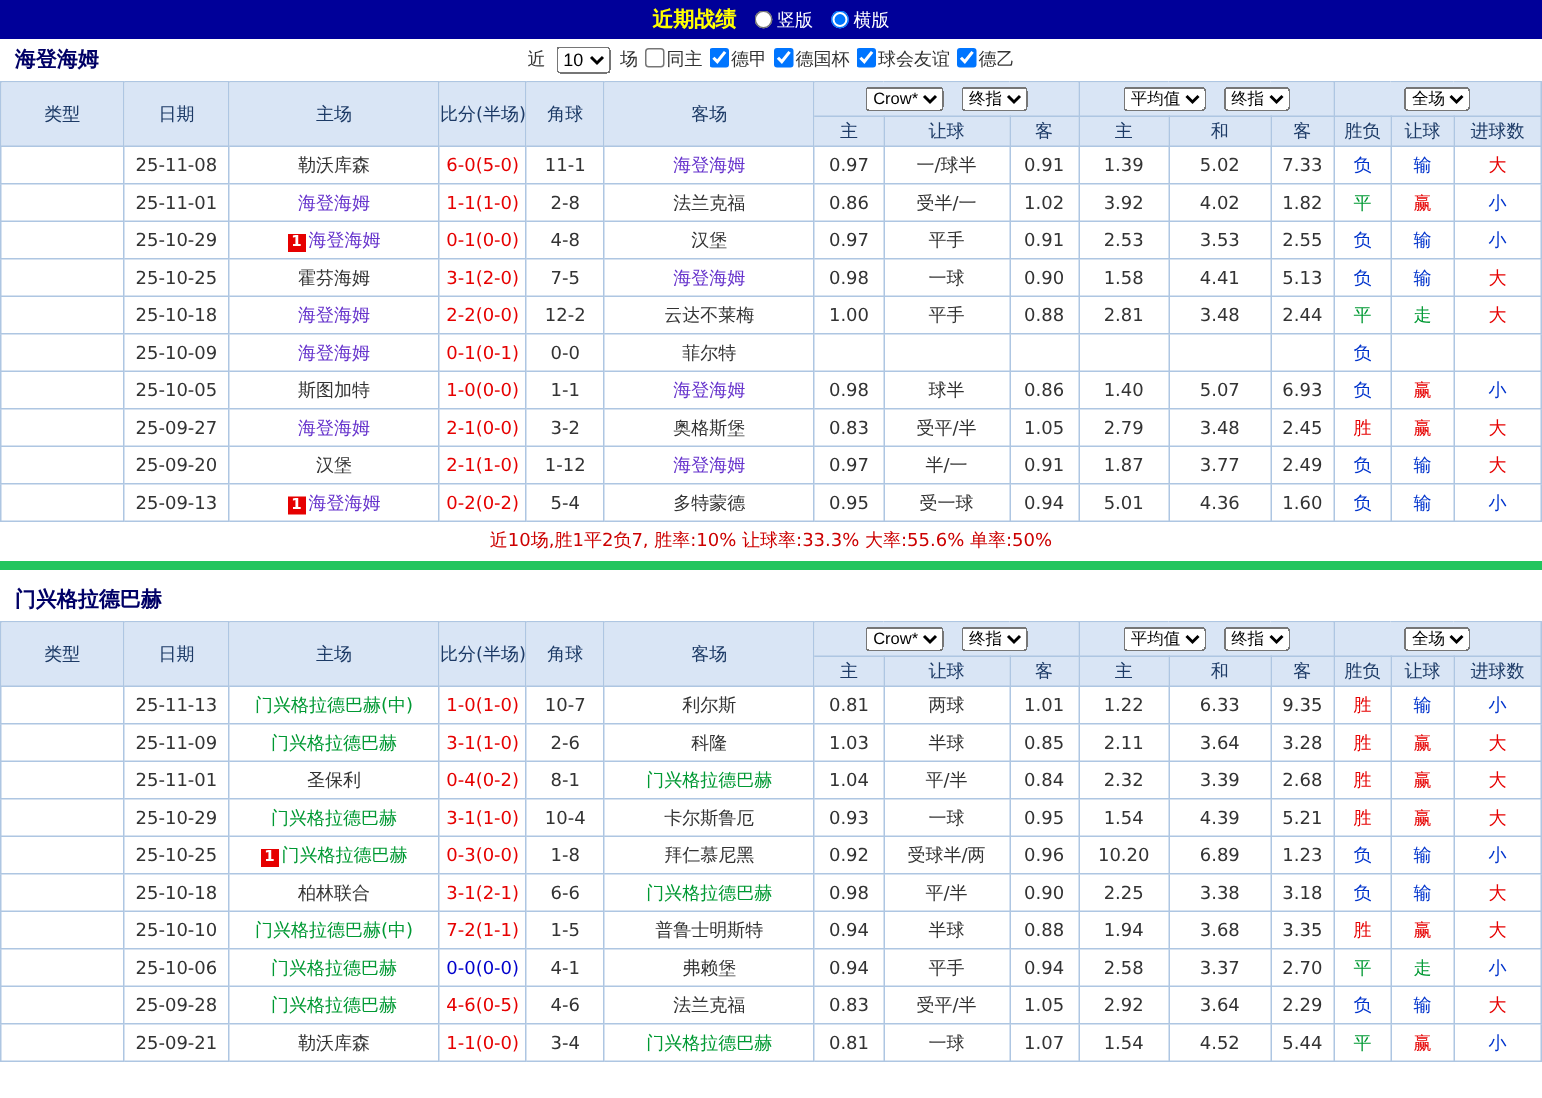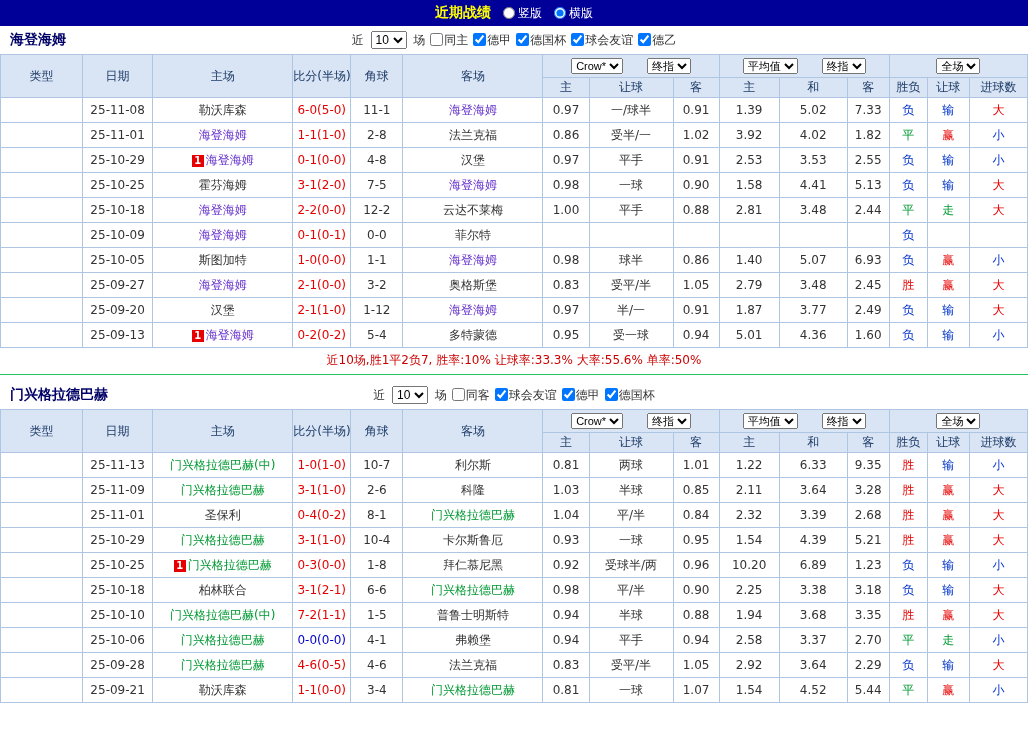--- a/index.html
+++ b/index.html
@@ -17,32 +17,32 @@
   .filter-controls{width:100%;text-align:center;white-space:nowrap;}
   .filter-controls select{font-size:12px;margin:0 3px;vertical-align:middle;}
   .filter-controls label{margin-left:1px;cursor:pointer;}
   .filter-controls input[type=checkbox]{width:13px;height:13px;vertical-align:-2px;margin:0 1px 0 4px;}
 
   table.results{width:100%;border-collapse:collapse;table-layout:fixed;padding-left:11px;}
   .results th,.results td{border:1px solid #AEC6E2;text-align:center;padding:0;white-space:nowrap;overflow:hidden;}
   .results thead th{background:#D9E5F5;color:#1C3A66;font-weight:normal;}
   tr.hdr-main th{height:23px;}
   tr.hdr-sub th{height:20px;}
-  .selcell select{font-size:11px;margin:0 10px;max-width:72px;vertical-align:middle;}
+  .selcell select{font-size:11px;margin:0 4px;max-width:72px;vertical-align:middle;}
   .results tbody td{height:25px;background:#fff;}
   td.type-league{background:#990099;color:#fff;font-weight:bold;}
   td.type-cup{background:#BB3333;color:#fff;font-weight:bold;}
   td.type-friendly{background:#009999;color:#fff;font-weight:bold;}
   .badge1{display:inline-block;width:12px;height:12px;line-height:12px;background:#E60000;color:#fff;font-size:10px;font-weight:bold;margin-right:2px;text-align:center;}
   td.score{color:#E60000;}
   td.score.blue{color:#0000CC;}
   .res-r{color:#E60000;}
   .res-g{color:#009933;}
   .res-b{color:#0033CC;}
-  .summary{text-align:center;color:#CC0000;padding:4px 8px 5px;border-bottom:1px solid #22c55e;background:#fff;}
+  .summary{text-align:center;color:#CC0000;padding:4px 8px 5px;border-bottom:6px solid #22c55e;background:#fff;}
 </style>
 </head>
 <body>
 
 <div class="topbar">
   <span class="page-title">近期战绩</span>
   <span class="radio-group">
       <label>
         <input type="radio" name="layout" style="">
         <span>竖版</span>
@@ -282,21 +282,20 @@
             <td class="res-b">小</td>
           </tr>
         </tbody>
     </table>
     <div class="summary">近10场,胜1平2负7, 胜率:10% 让球率:33.3% 大率:55.6% 单率:50%</div>
   </div>
 
   <div class="section">
     <div class="team-row">
       <span class="team-name">门兴格拉德巴赫</span>
-      <span class="filter-controls"><span>近 </span><select><option>10</option></select><span> 场</span><label><input type="checkbox" style=""><span>同客</span></label><label><input type="checkbox" checked="" style=""><span>球会友谊</span></label><label><input type="checkbox" checked="" style=""><span>德甲</span></label><label><input type="checkbox" checked="" style=""><span>德国杯</span></label></span>
     </div>
     <table class="results">
       <colgroup>
         <col style="width:82px">
           <col style="width:70px">
           <col style="width:140px">
           <col style="width:58px">
           <col style="width:52px">
           <col style="width:140px">
         <col style="width:46px">

